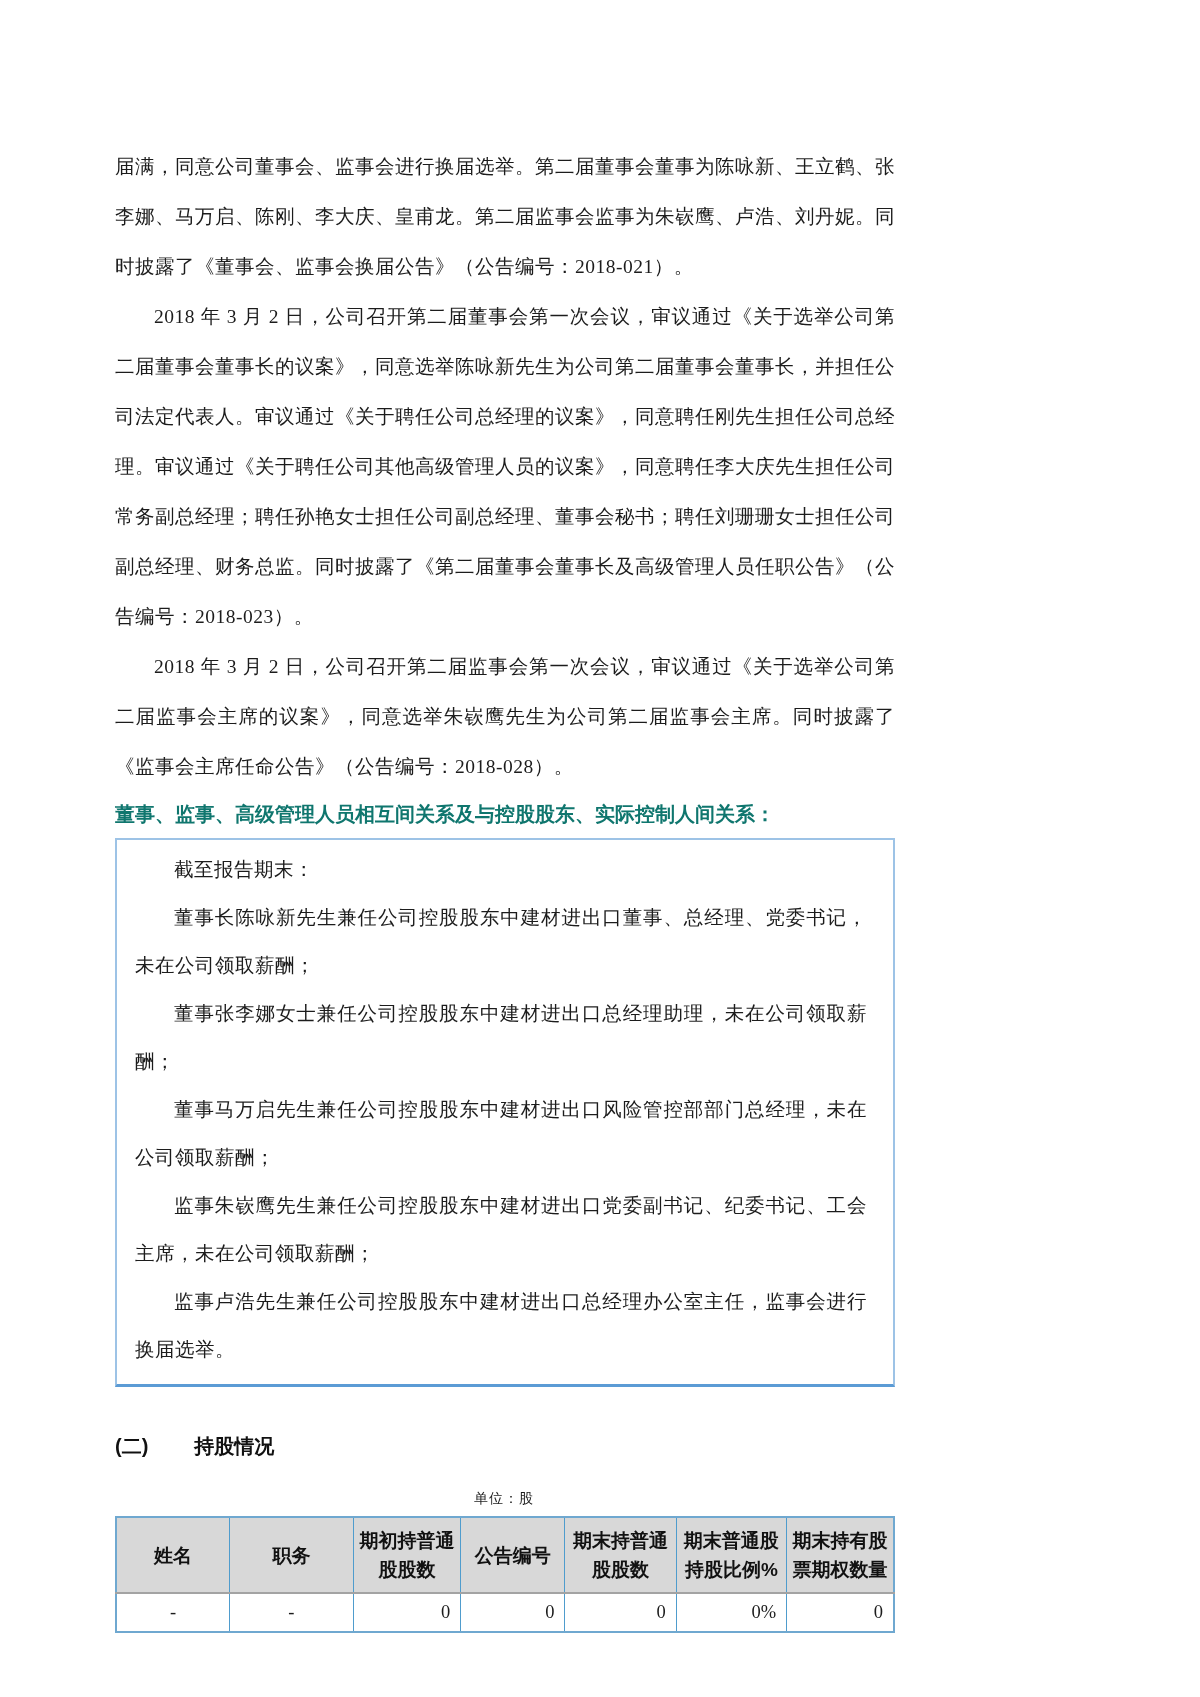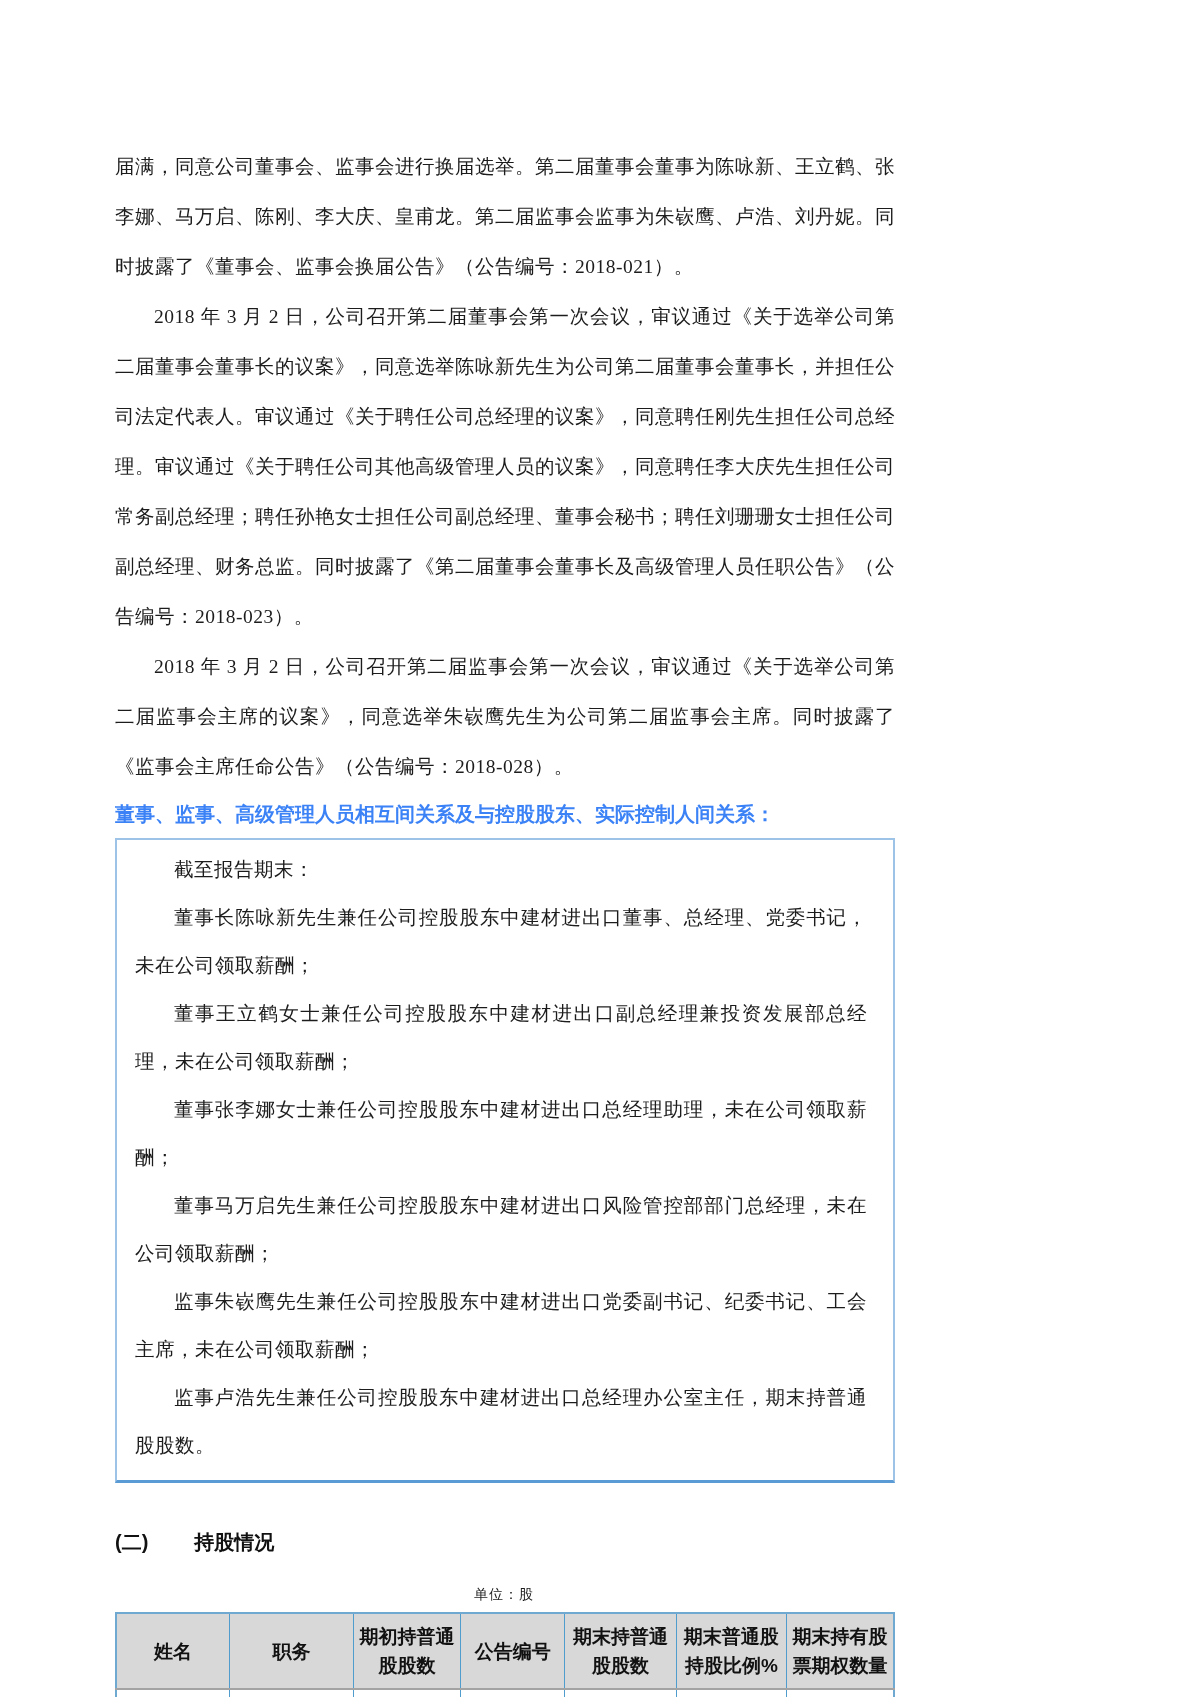--- a/index.html
+++ b/index.html
@@ -22,21 +22,21 @@
     text-align:justify;
     letter-spacing:0.5px;
   }
   p.indent{text-indent:2em;}
   .rel-heading{
     margin:4px 0 6px 0;
     font-family:"Liberation Sans","DejaVu Sans",sans-serif;
     font-weight:bold;
     font-size:20px;
     line-height:36px;
-    color:#3b82f6;
+    color:#0f766e;
   }
   .info-box{
     border:2px solid #9dc3e6;
     border-bottom:3px solid #5b9bd5;
     padding:6px 26px 10px 18px;
     margin:0;
   }
   .info-box p.body-text{line-height:48px;}
   .section-heading{
     margin:46px 0 0 0;
@@ -102,25 +102,24 @@
 
   <p class="body-text indent">2018 年 3 月 2 日，公司召开第二届董事会第一次会议，审议通过《关于选举公司第二届董事会董事长的议案》，同意选举陈咏新先生为公司第二届董事会董事长，并担任公司法定代表人。审议通过《关于聘任公司总经理的议案》，同意聘任刚先生担任公司总经理。审议通过《关于聘任公司其他高级管理人员的议案》，同意聘任李大庆先生担任公司常务副总经理；聘任孙艳女士担任公司副总经理、董事会秘书；聘任刘珊珊女士担任公司副总经理、财务总监。同时披露了《第二届董事会董事长及高级管理人员任职公告》（公告编号：2018-023）。</p>
 
   <p class="body-text indent">2018 年 3 月 2 日，公司召开第二届监事会第一次会议，审议通过《关于选举公司第二届监事会主席的议案》，同意选举朱嵚鹰先生为公司第二届监事会主席。同时披露了《监事会主席任命公告》（公告编号：2018-028）。</p>
 
   <h3 class="rel-heading">董事、监事、高级管理人员相互间关系及与控股股东、实际控制人间关系：</h3>
 
   <div class="info-box">
     <p class="body-text indent">截至报告期末：</p>
     <p class="body-text indent">董事长陈咏新先生兼任公司控股股东中建材进出口董事、总经理、党委书记，未在公司领取薪酬；</p>
-    <p class="body-text indent">董事王立鹤女士兼任公司控股股东中建材进出口副总经理兼投资发展部总经理，未在公司领取薪酬；</p>
     <p class="body-text indent">董事张李娜女士兼任公司控股股东中建材进出口总经理助理，未在公司领取薪酬；</p>
     <p class="body-text indent">董事马万启先生兼任公司控股股东中建材进出口风险管控部部门总经理，未在公司领取薪酬；</p>
     <p class="body-text indent">监事朱嵚鹰先生兼任公司控股股东中建材进出口党委副书记、纪委书记、工会主席，未在公司领取薪酬；</p>
-    <p class="body-text indent">监事卢浩先生兼任公司控股股东中建材进出口总经理办公室主任，期末持普通股股数。</p>
+    <p class="body-text indent">监事卢浩先生兼任公司控股股东中建材进出口总经理办公室主任，监事会进行换届选举。</p>
   </div>
 
   <div class="section-heading">
     <span class="sec-num">(二)</span>
     <span>持股情况</span>
   </div>
 
   <div class="unit-label">单位：股</div>
 
   <table class="share-table">

